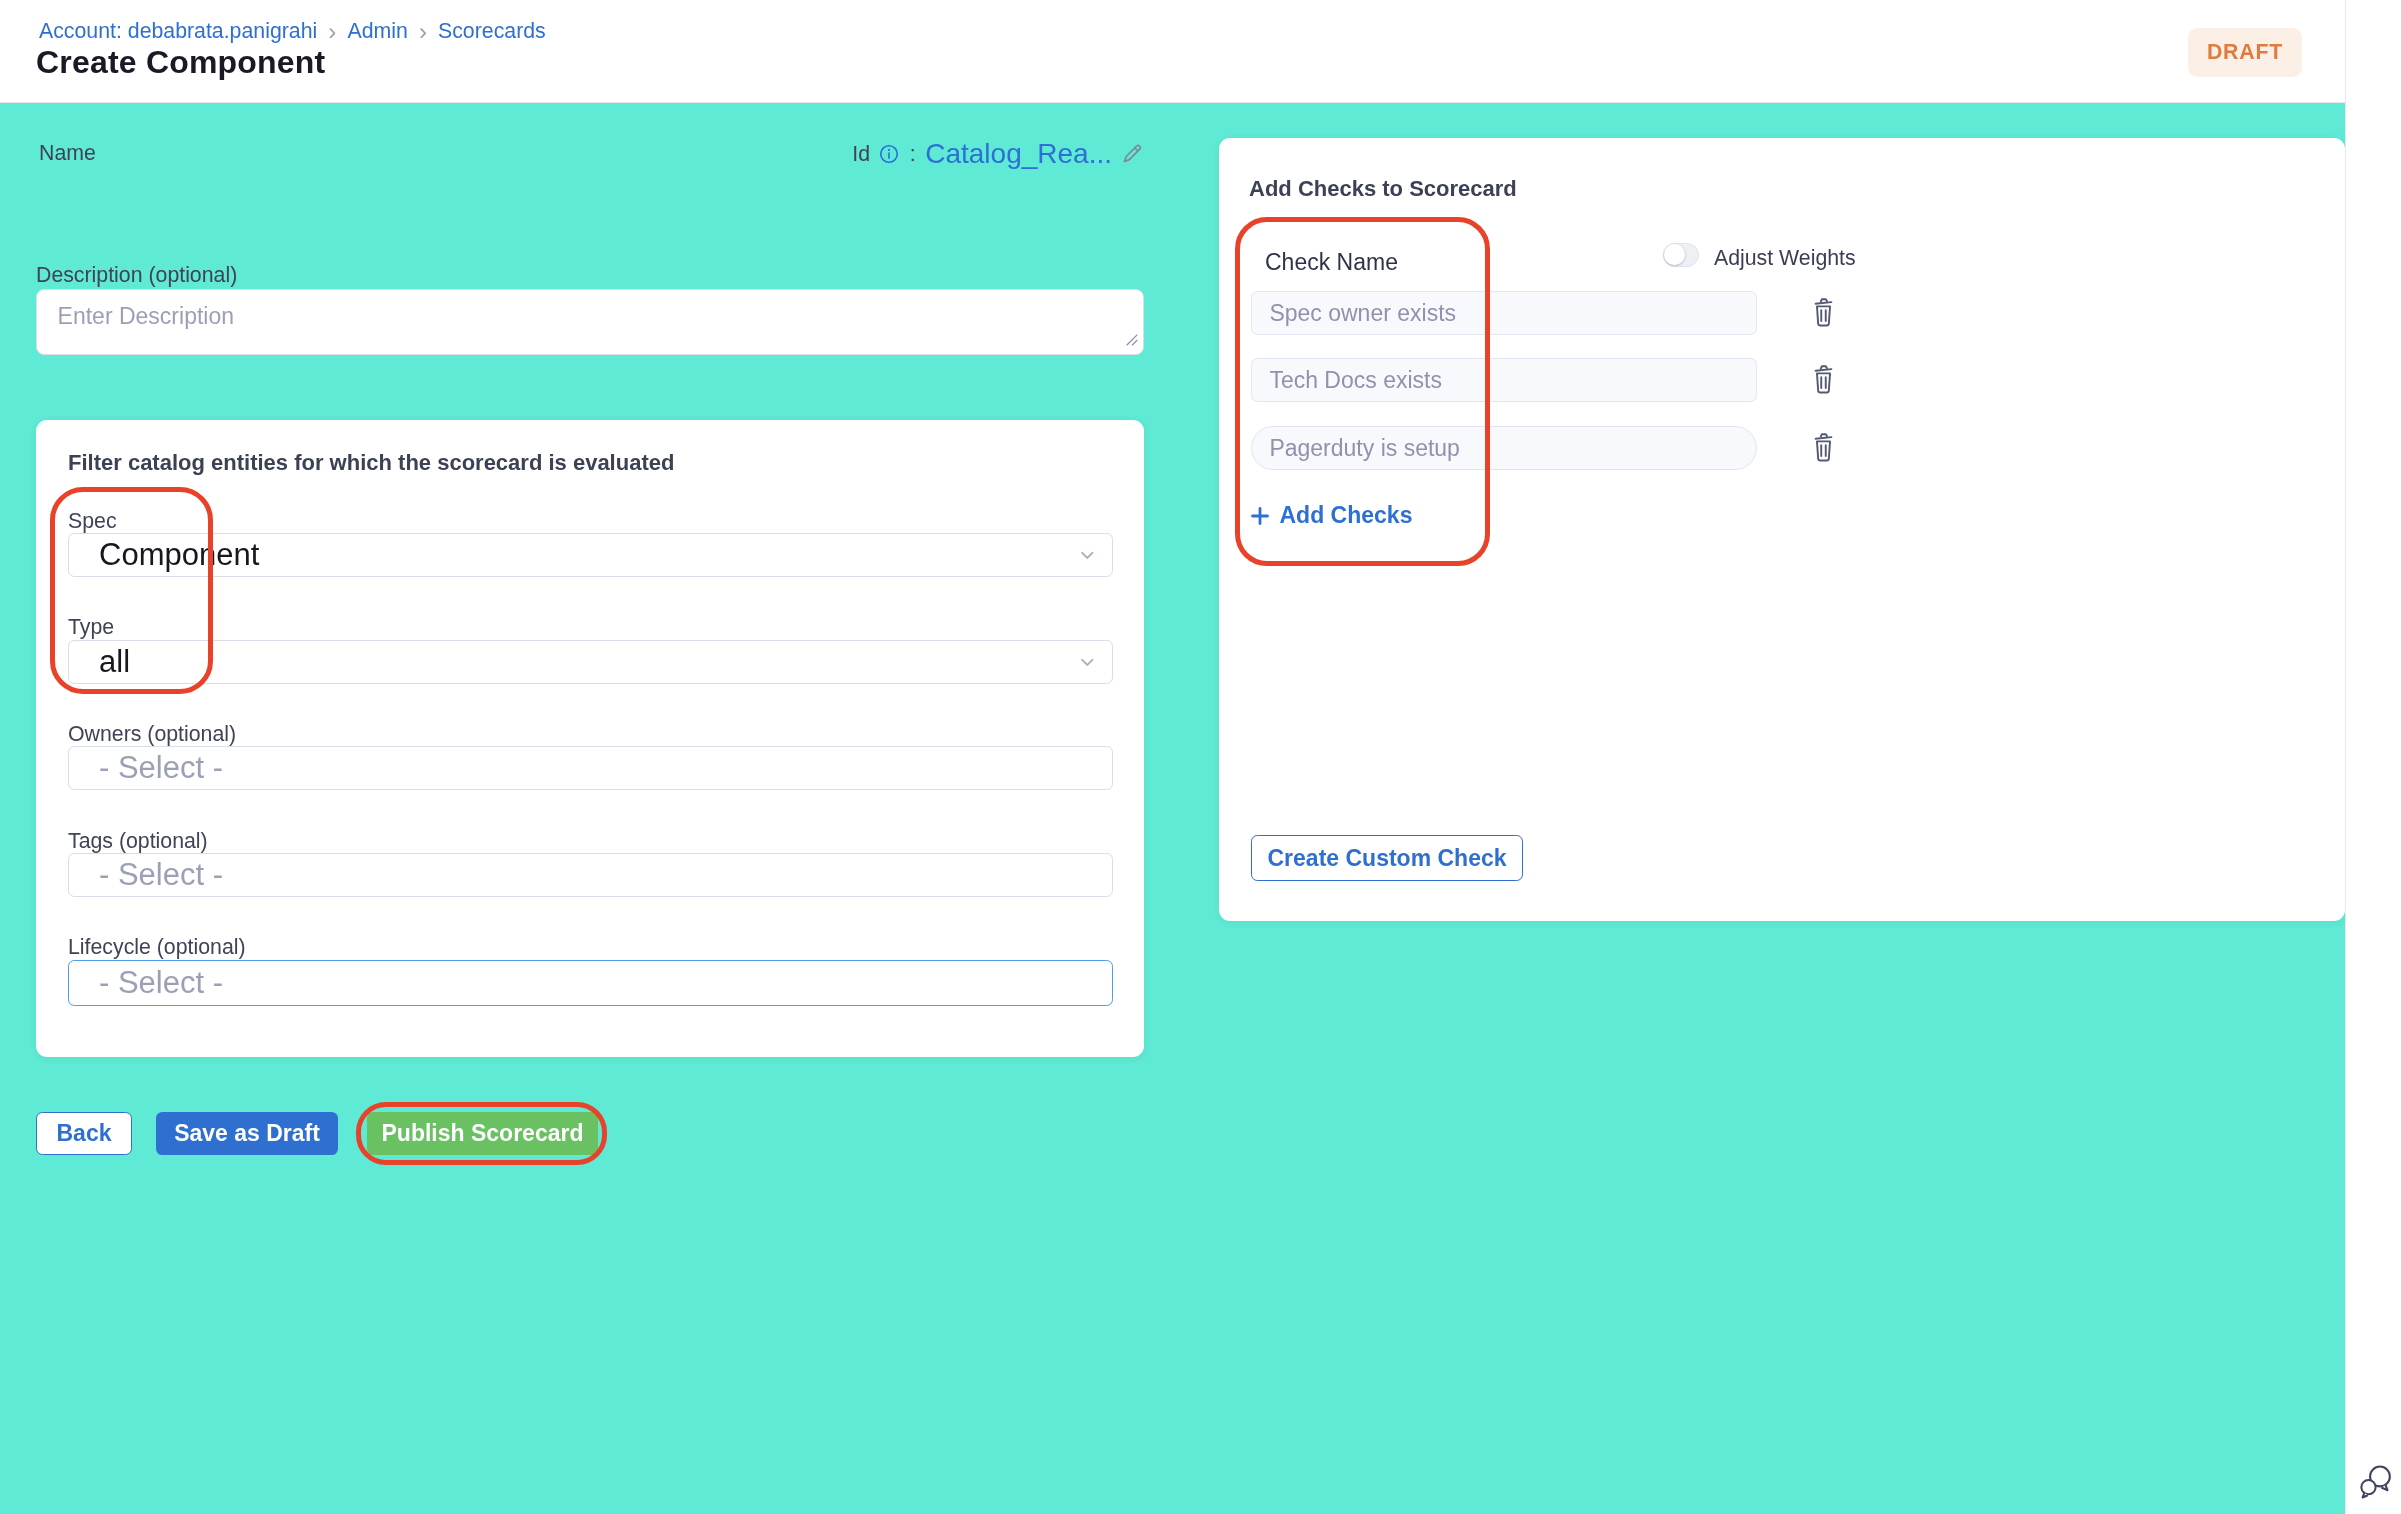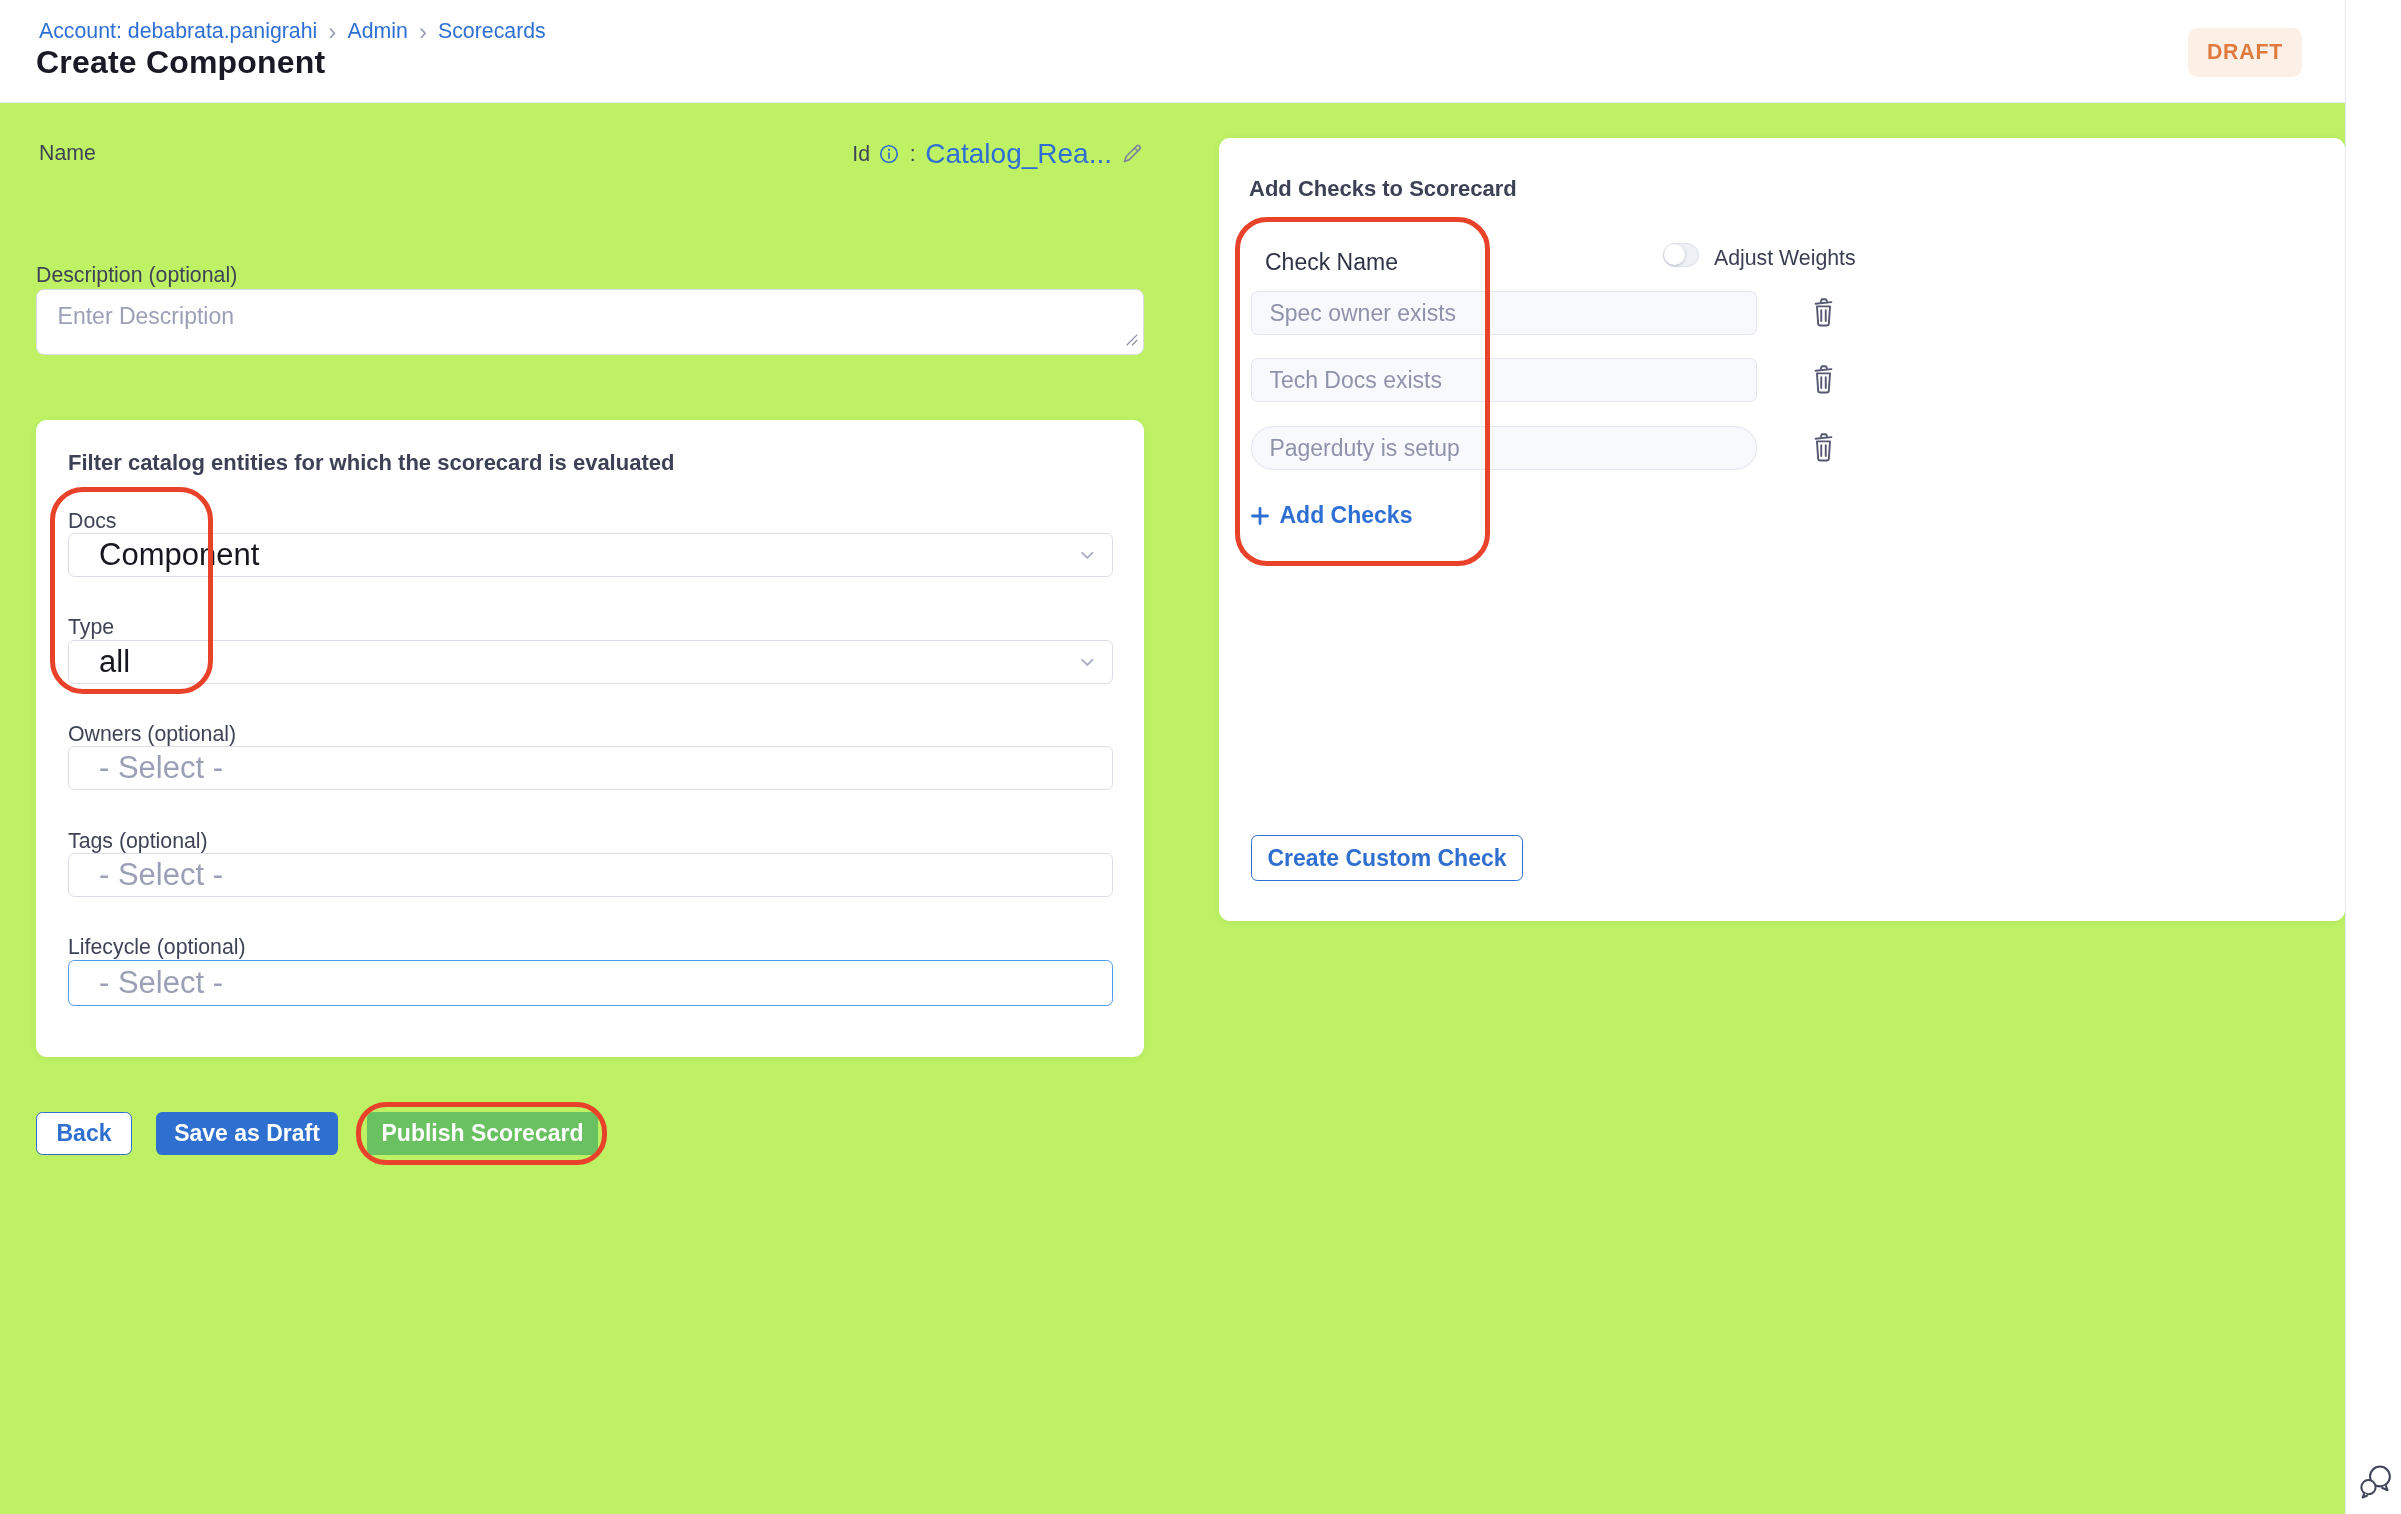--- a/index.html
+++ b/index.html
@@ -1,17 +1,17 @@
 <!DOCTYPE html>
 <html style="font-size:12.6px"><head>
 <meta charset="utf-8">
 <style>
   html,body{margin:0;padding:0;background:#fff;}
   #app{position:relative;width:2401px;height:1515px;overflow:hidden;
-       font-family:"Liberation Sans","DejaVu Sans",sans-serif;color:#1c1d2b;background:#bef264;}
+       font-family:"Liberation Sans","DejaVu Sans",sans-serif;color:#1c1d2b;background:#5eead4;}
   
   .topbar{position:absolute;left:0;top:0;width:2345px;height:103px;background:#fff;
           border-bottom:1.6px solid #e7e9f1;box-sizing:border-box;z-index:2;}
   .breadcrumb{position:absolute;left:39px;top:19px;font-size:21.3px;display:flex;align-items:center;gap:9.5px;}
   .crumb{color:#2e6fd4;text-decoration:none;cursor:pointer;}
   .crumb-sep{color:#99a0b2;font-size:24px;line-height:21.3px;padding:0 1.6px;}
   .page-title{position:absolute;left:36px;top:44px;font-size:32px;font-weight:700;color:#191a26;letter-spacing:0.2px;}
   .draft-badge{position:absolute;left:2188px;top:28px;width:114px;height:49px;border-radius:9.5px;
                background:#fcf0e6;color:#df7b3e;font-size:21.3px;font-weight:600;letter-spacing:0.8px;
                display:flex;align-items:center;justify-content:center;}
@@ -117,21 +117,21 @@
     <span class="resize-corner">
       <svg width="14.2" height="14.2" viewBox="0 0 16 16" fill="none" stroke="#8b90a6" stroke-width="1.4">
         <path d="M15 3 L3 15 M15 9 L9 15"></path>
       </svg>
     </span>
   </div>
 
   <section class="card" id="filter-card">
     <div class="card-heading" style="left:32px;top:30px;">Filter catalog entities for which the scorecard is evaluated</div>
 
-    <label class="field-label" style="left:32px;top:89px;">Docs</label>
+    <label class="field-label" style="left:32px;top:89px;">Spec</label>
     <div class="select" style="left:32px;top:113px;width:1045px;">
       <span>Component</span>
       <span class="chev">
         <svg width="20.6" height="20.6" viewBox="0 0 24 24" fill="none" stroke="#a9aec2" stroke-width="2.2" stroke-linecap="round">
             <polyline points="6,9.5 12,15.5 18,9.5"></polyline>
           </svg>
       </span>
     </div>
 
     <label class="field-label" style="left:32px;top:195px;">Type</label>

